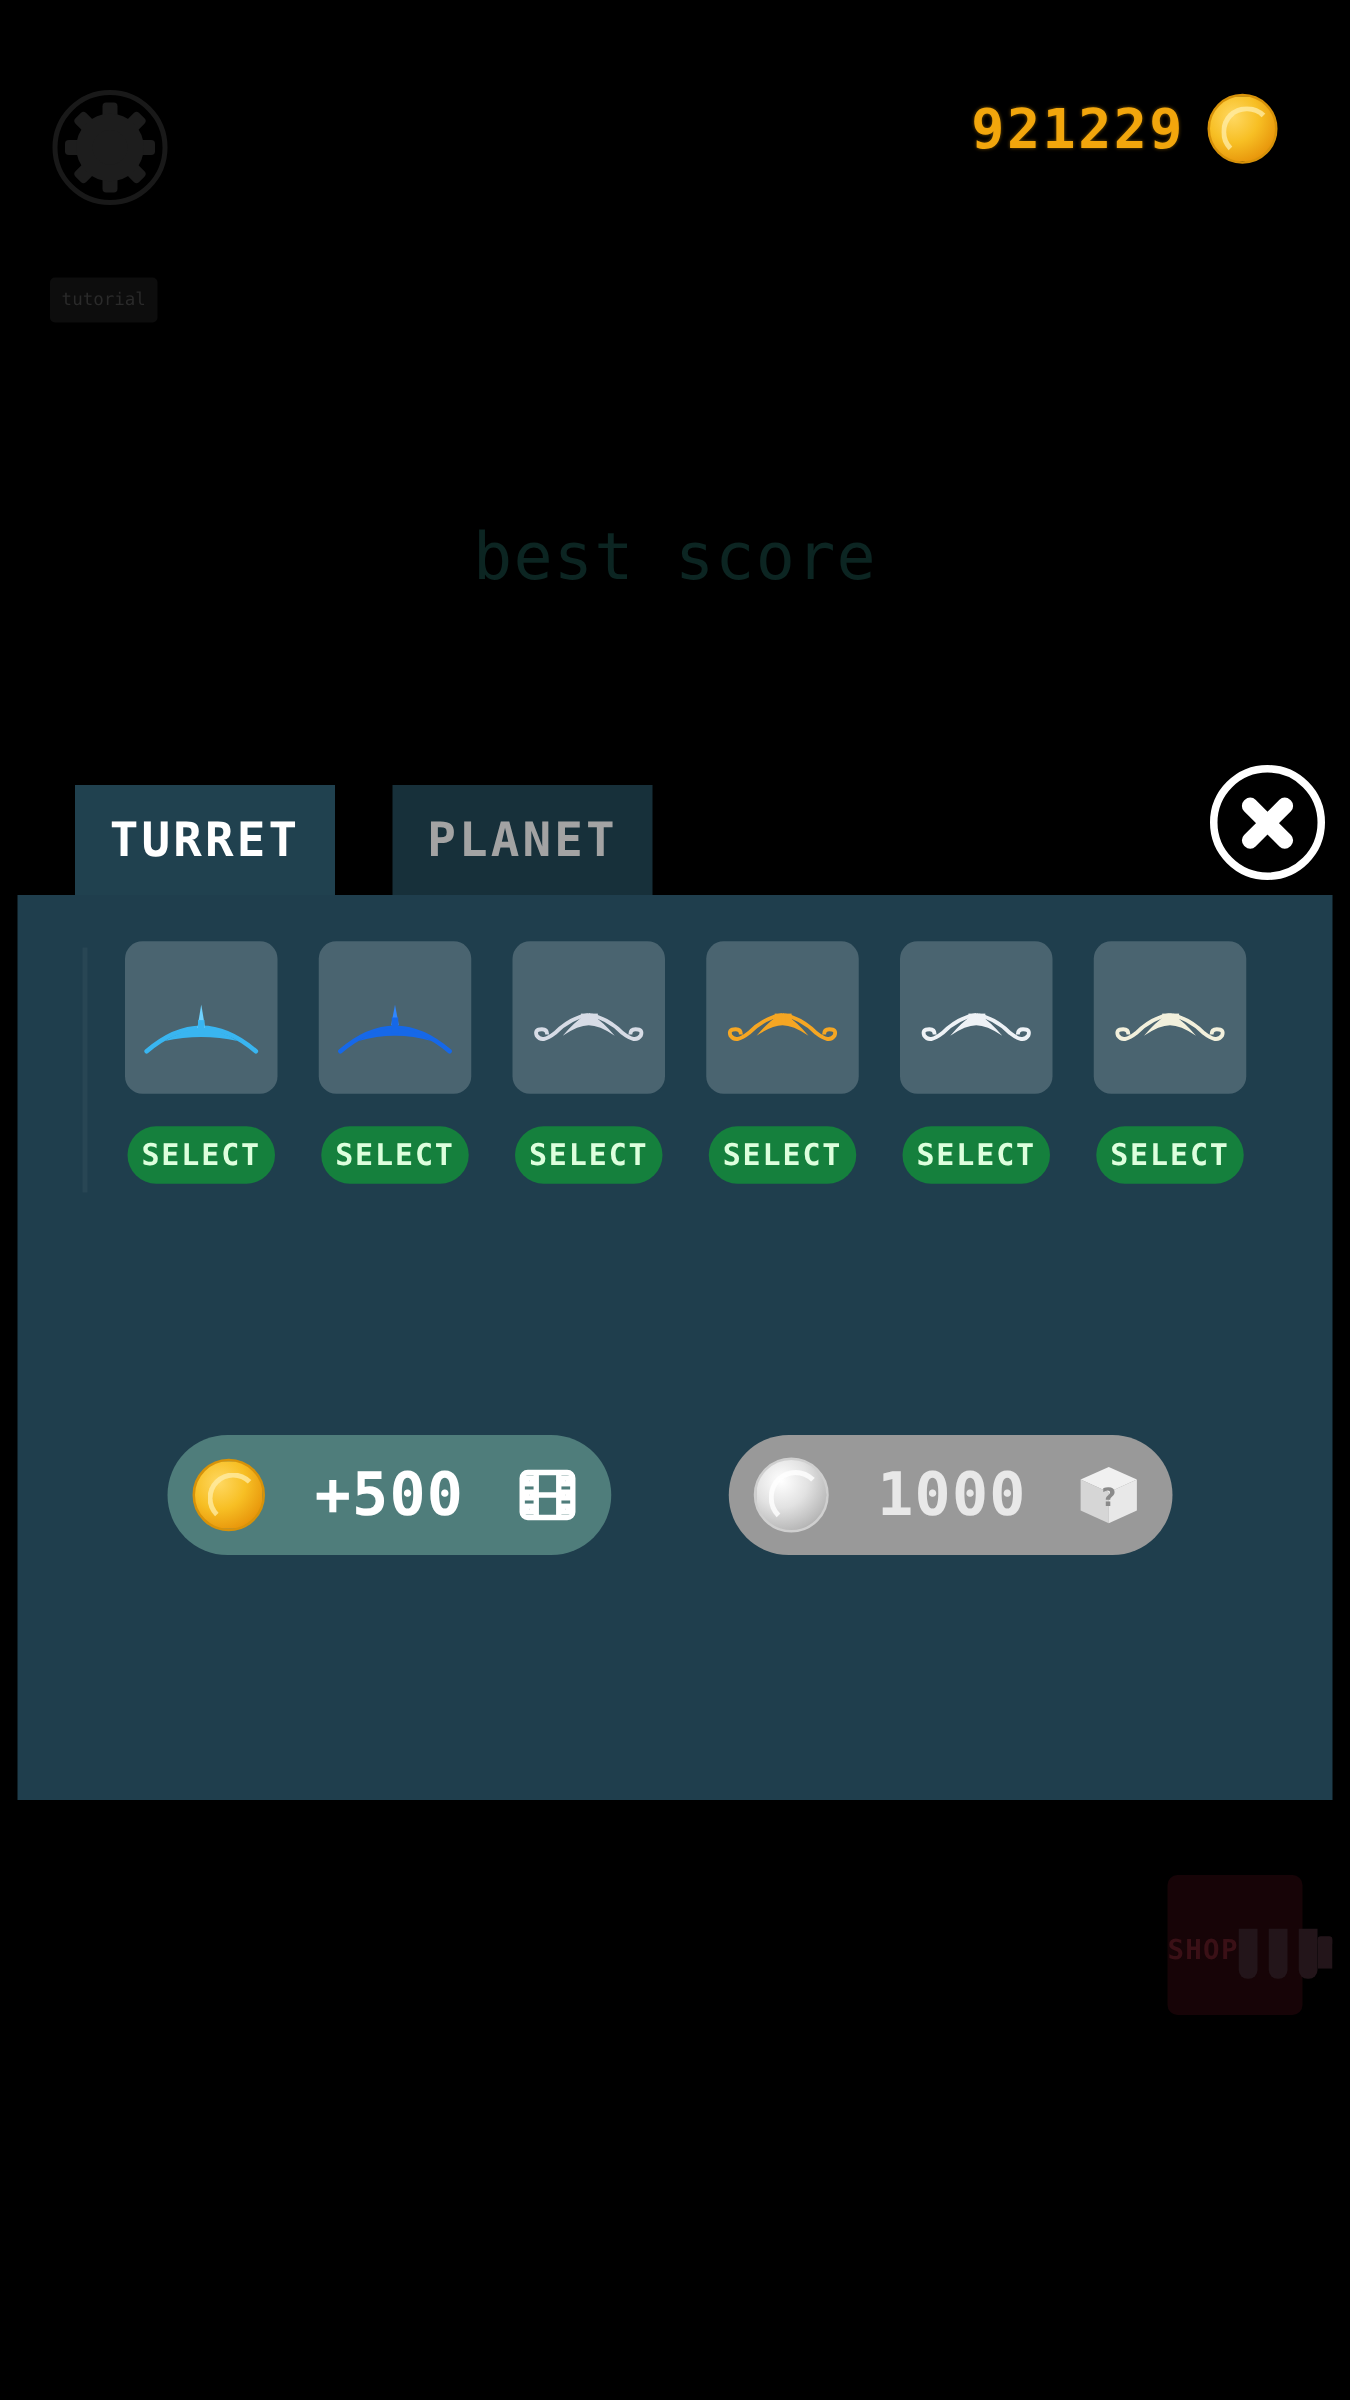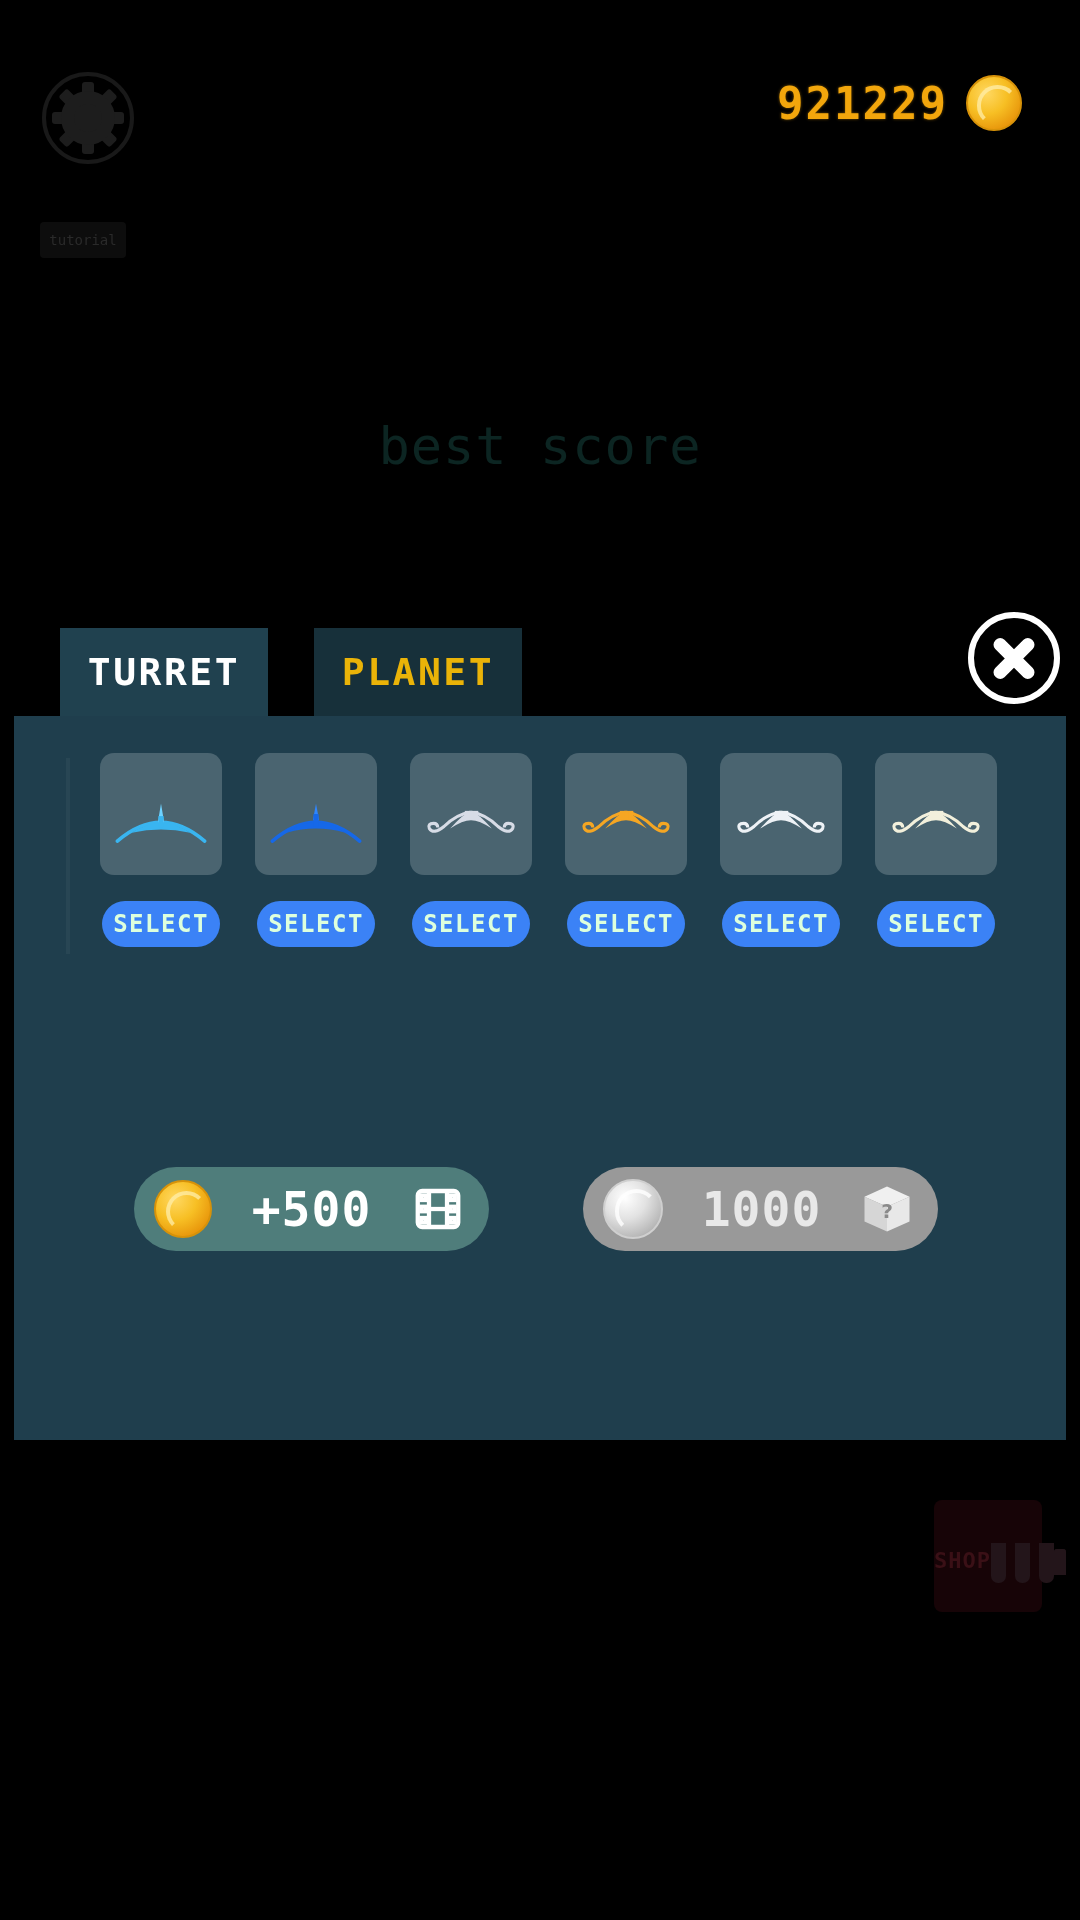--- a/index.html
+++ b/index.html
@@ -107,21 +107,21 @@
 
   #tabs-row { position:absolute; left:0; top:0; display:flex; height:88px; }
   .tab {
     display:flex; align-items:center; justify-content:center;
     font-size:38px; letter-spacing:2.5px; font-weight:bold;
     font-family:"DejaVu Sans Mono", monospace;
     cursor:pointer;
     margin-left:46px;
   }
   .tab.active { width:208px; background:#20414f; color:#ffffff; }
-  .tab.inactive { width:208px; background:#17303a; color:#eab308; }
+  .tab.inactive { width:208px; background:#17303a; color:#a3a3a3; }
 
   #panel-body {
     position:absolute; left:0; top:88px;
     width:1052px; height:724px;
     background:#1f3e4d;
   }
 
   #items-scroll {
     position:absolute; left:0; top:88px;
     width:1052px; height:268px;
@@ -136,38 +136,37 @@
     width:122px; height:122px; border-radius:14px;
     background:#4a6470;
     display:flex; align-items:center; justify-content:center;
     cursor:pointer;
   }
   .item-tile svg { width:104px; height:104px; display:block; }
 
   .select-btn {
     margin-top:26px;
     width:118px; height:46px; border-radius:23px;
-    background:#3b82f6;
+    background:#15803d;
     color:#ddffdd; font-size:24px; font-weight:bold; letter-spacing:1.5px;
     display:flex; align-items:center; justify-content:center;
     font-family:"DejaVu Sans Mono", monospace;
     cursor:pointer; border:none;
   }
 
   #rewards-row {
     position:absolute; left:0; top:520px;
     width:1052px;
     display:flex; gap:94px; padding-left:120px;
   }
 
   .reward-pill {
-    height:84px; border-radius:48px;
+    height:96px; border-radius:48px;
     display:flex; align-items:center;
     cursor:pointer;
-    margin-top:19px;
   }
   #reward-video {
     width:355px; background:#4f7d7b;
     padding-left:20px; padding-right:24px;
   }
   #reward-box {
     width:355px; background:#999999;
     padding-left:20px; padding-right:24px;
   }
   .reward-value {

